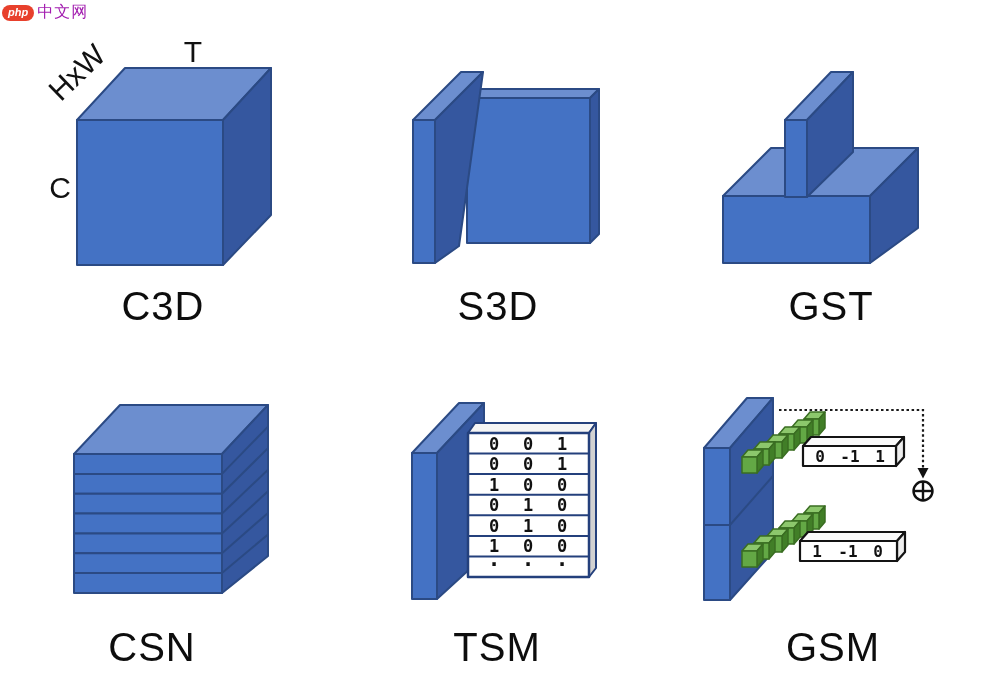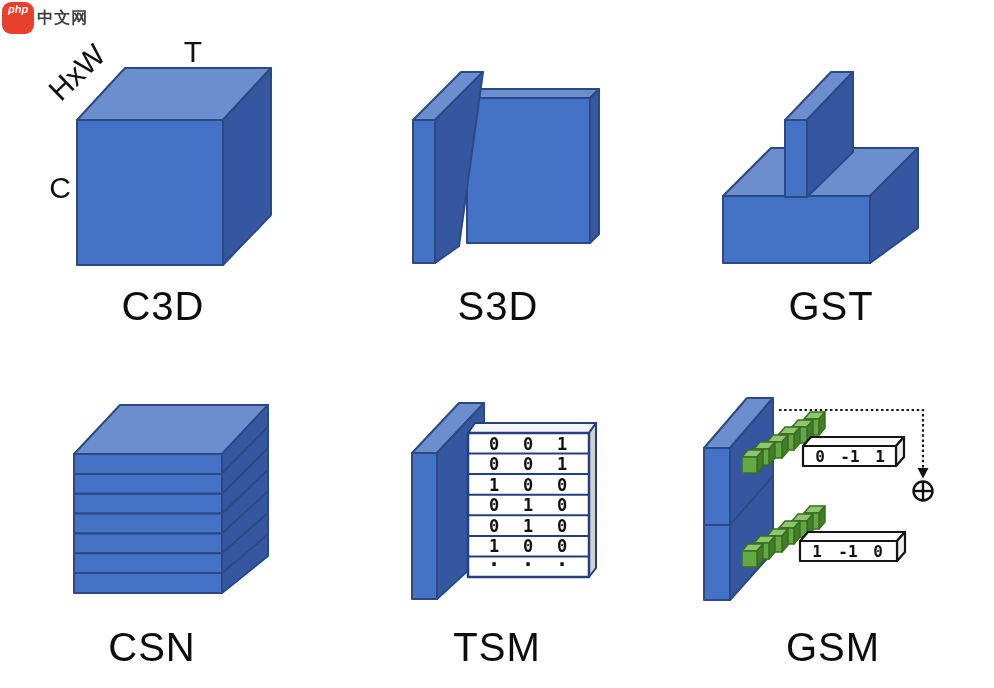--- a/index.html
+++ b/index.html
@@ -22,22 +22,22 @@
   .green-top{fill:#8CC76C;stroke:#3A6D22;stroke-width:1.5;stroke-linejoin:round;}
   .green-side{fill:#417E27;stroke:#3A6D22;stroke-width:1.5;stroke-linejoin:round;}
   .kern-front{fill:#ffffff;stroke:#141414;stroke-width:2.2;stroke-linejoin:round;}
   .kern-top{fill:#fafafa;stroke:#141414;stroke-width:2.2;stroke-linejoin:round;}
   .kern-side{fill:#eeeeee;stroke:#141414;stroke-width:2.2;stroke-linejoin:round;}
   .kern-text{font-family:"DejaVu Sans Mono","Liberation Mono",monospace;font-weight:bold;font-size:16px;fill:#111;}
   .dotline{stroke:#1a1a1a;stroke-width:2.2;fill:none;stroke-dasharray:2.5 2.6;}
   .plus{stroke:#111;stroke-width:2.4;fill:none;}
   #watermark{position:absolute;left:2px;top:2px;display:flex;align-items:center;gap:3px;}
   #wm-badge{background:#E8402C;color:#fff;font-style:italic;font-weight:bold;
-            font-size:11px;padding:1px 6px 18px 6px;border-radius:9px;line-height:13px;}
-  #wm-site{font-size:16px;font-weight:bold;color:#404040;letter-spacing:1px;
+            font-size:11px;padding:1px 6px 2px 6px;border-radius:9px;line-height:13px;}
+  #wm-site{font-size:16px;font-weight:normal;color:#a21caf;letter-spacing:1px;
            font-family:"Liberation Sans",sans-serif;}
 </style>
 </head>
 <body>
 
 <div id="watermark">
   <span id="wm-badge">php</span>
   <span id="wm-site">中文网</span>
 </div>
 

